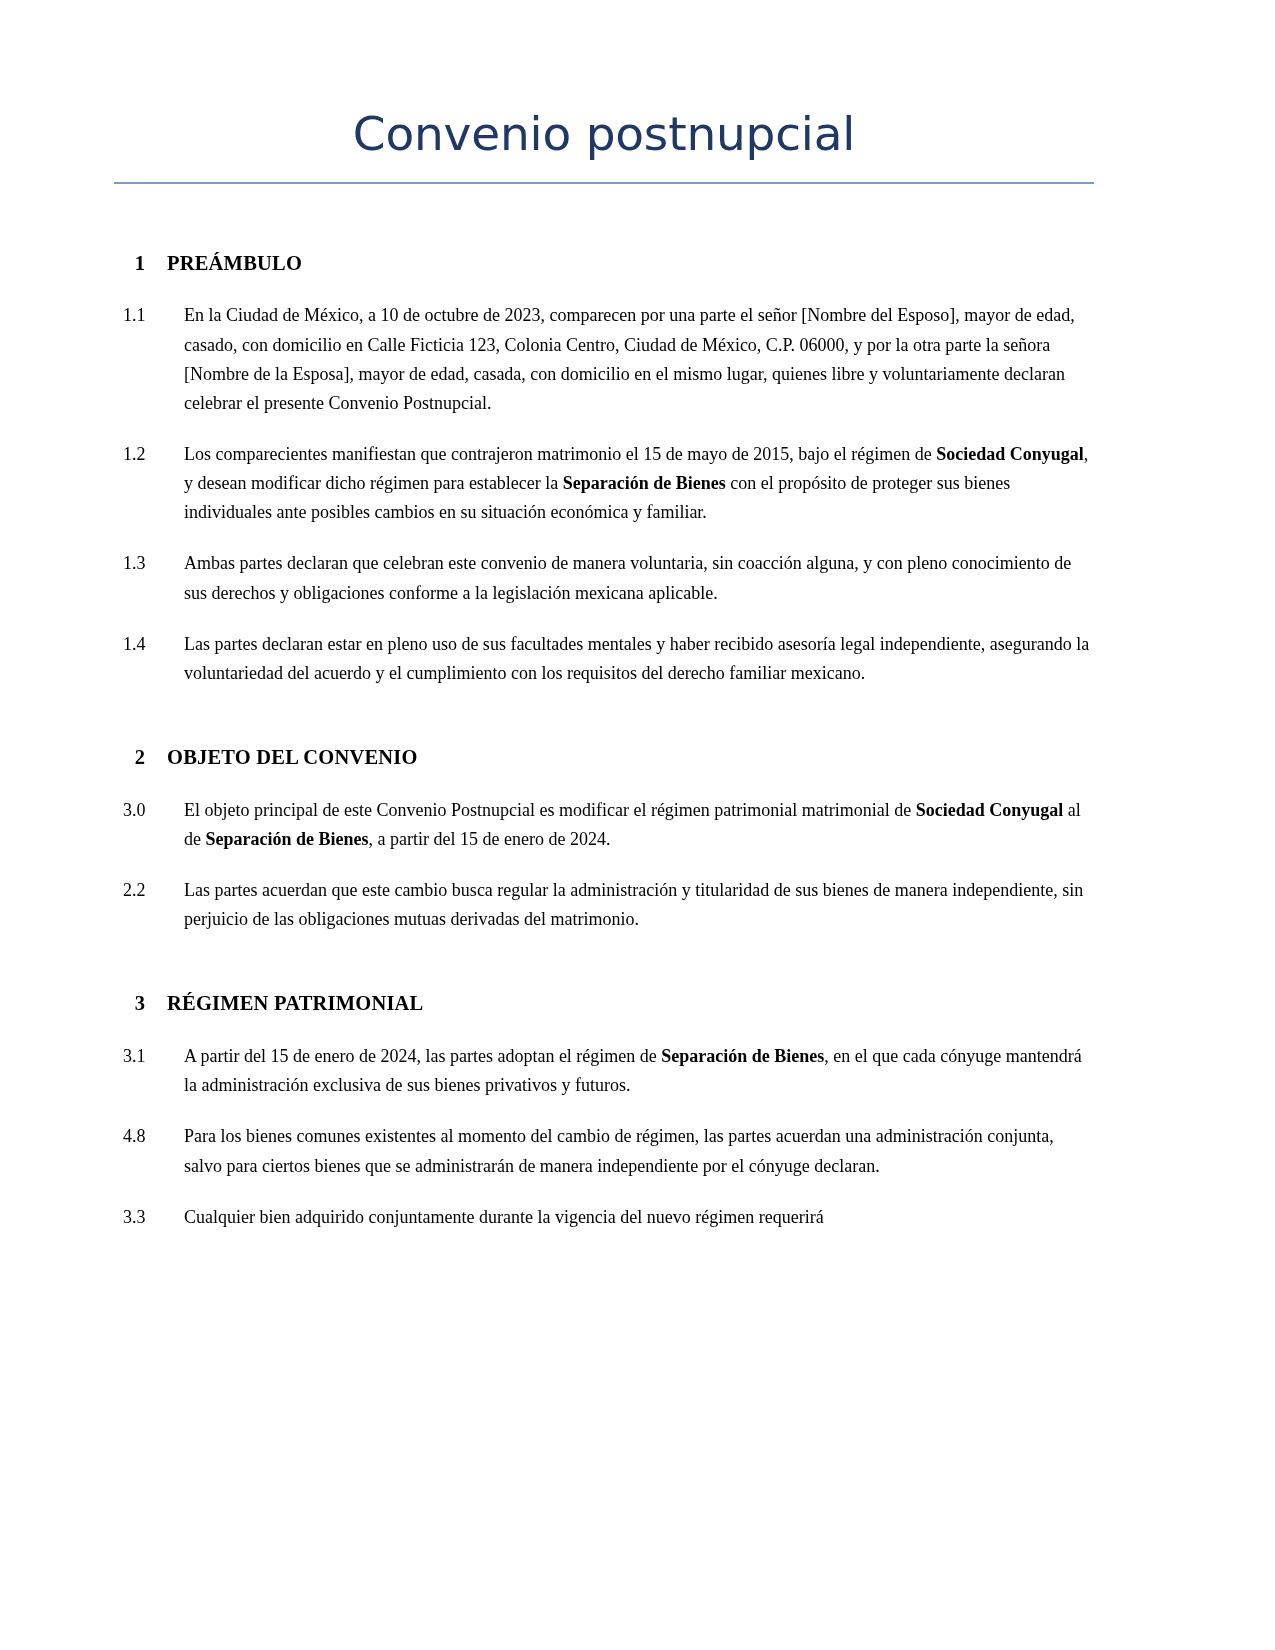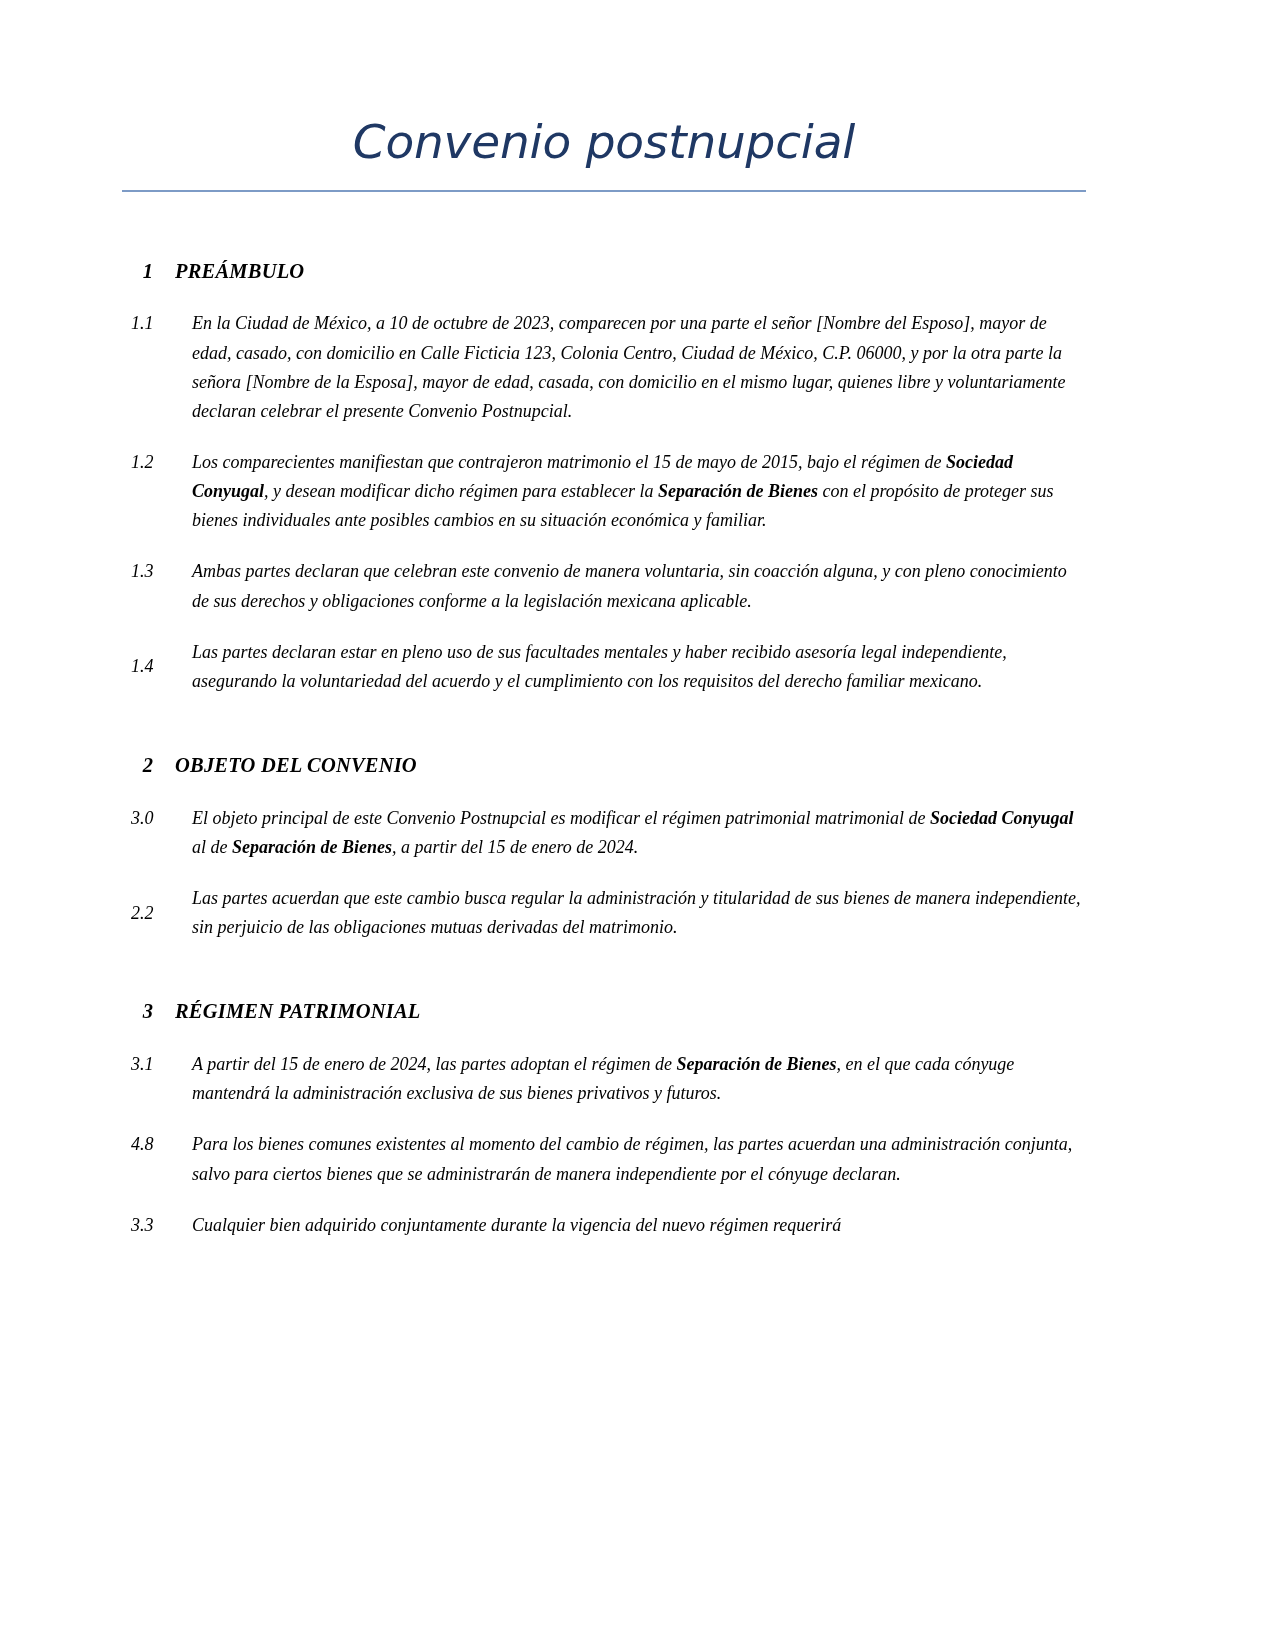--- a/index.html
+++ b/index.html
@@ -12,23 +12,22 @@
     height: 1650px;
     font-family: "Liberation Serif", "DejaVu Serif", serif;
     color: #000000;
     -webkit-font-smoothing: antialiased;
   }
   .page {
     position: relative;
     width: 1208px;
     height: 1650px;
     box-sizing: border-box;
-    padding: 12px;
+    padding: 4px;
     overflow: hidden;
-    font-style: italic;
   }
 
   
   .title-block {
     padding-top: 104px;
   }
   .doc-title {
     font-family: "DejaVu Sans", "Liberation Sans", sans-serif;
     font-size: 47px;
     font-weight: 400;
@@ -81,21 +80,20 @@
 
   .clause {
     display: flex;
     align-items: baseline;
     font-size: 18px;
     line-height: 1.62;
     margin-bottom: 22px;
   }
   .clause:last-child {
     margin-bottom: 0;
-    align-items: center;
   }
   .clause .cl-num {
     width: 70px;
     flex: 0 0 70px;
     text-align: left;
     padding-left: 9px;
     box-sizing: border-box;
   }
   .clause .cl-text {
     flex: 1 1 auto;

